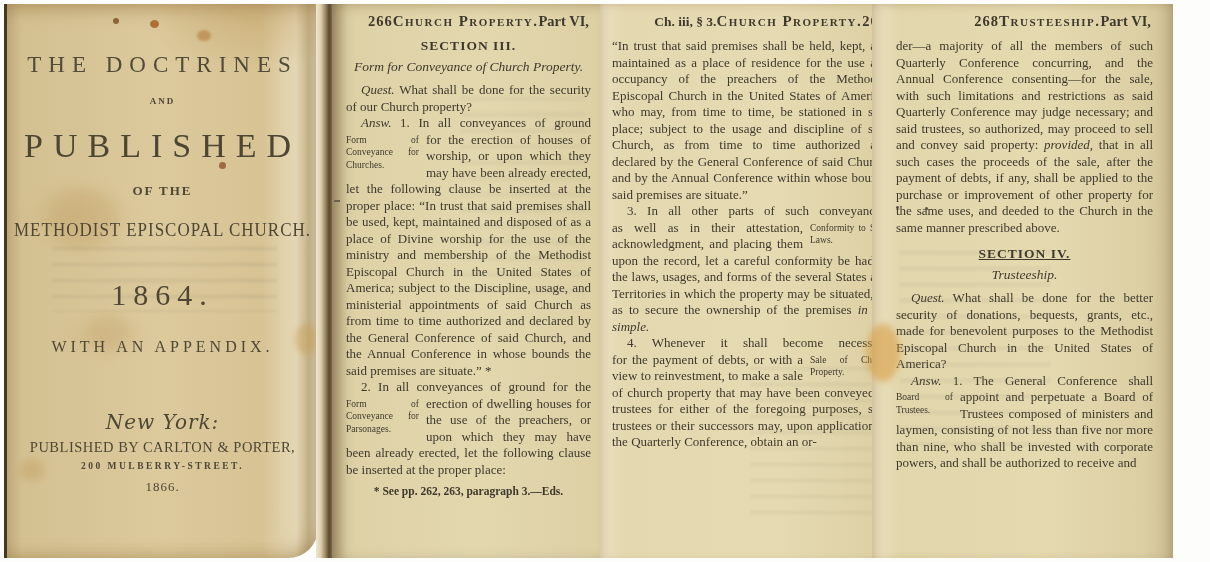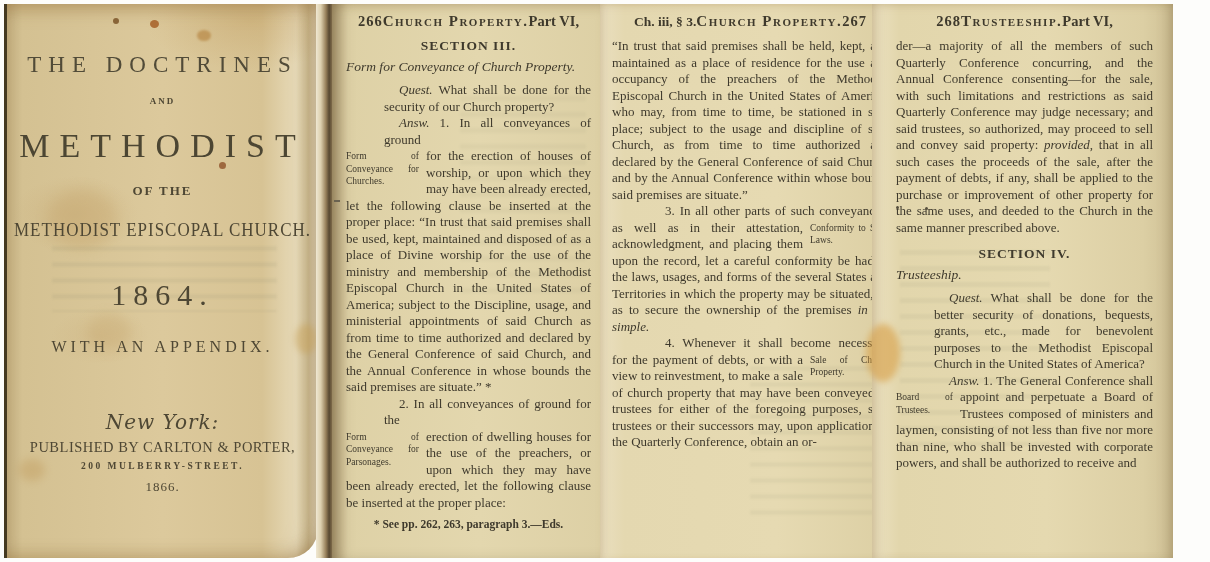--- a/index.html
+++ b/index.html
@@ -64,31 +64,31 @@
     box-shadow: inset 7px 0 10px -6px rgba(140,110,60,0.30), inset -9px 0 12px -8px rgba(140,110,60,0.35), inset 0 8px 12px -10px rgba(150,120,70,0.35);
     padding: 9px 16px 0 12px;
   }
   .p268 {
     left: 872px; width: 301px;
     background: linear-gradient(90deg, #ece2c2 0%, #e2d6ac 9%, #e5d9b0 58%, #dccfa4 90%, #cfc196 100%);
     box-shadow: inset 9px 0 12px -7px rgba(140,110,60,0.40), inset -11px 0 14px -9px rgba(120,95,55,0.45), inset 0 8px 12px -10px rgba(150,120,70,0.35);
     padding: 9px 20px 0 24px;
   }
 
-  .page-header { display: flex; justify-content: center; align-items: baseline; margin-bottom: 8px; padding: 0 2px; }
+  .page-header { display: flex; justify-content: flex-end; align-items: baseline; margin-bottom: 8px; padding: 0 2px; }
   .ph-num   { font-size: 14.5px; font-weight: 700; letter-spacing: 1px; }
   .ph-ref   { font-size: 13.5px; font-weight: 700; }
   .ph-title { font-variant: small-caps; font-size: 15px; font-weight: 700; letter-spacing: 1.5px; }
   .ph-part  { font-size: 14.5px; font-weight: 600; }
 
   .section-title { text-align: center; font-size: 13.5px; font-weight: 700; letter-spacing: 1px; margin: 6px 0 5px; }
-  .section-sub   { font-size: 13.5px; font-style: italic; margin: 0 0 7px; }
+  .section-sub   { text-align: center; font-size: 13.5px; font-style: italic; margin: 0 0 7px; }
 
   .para, .cutin { font-size: 13px; line-height: 16.5px; text-align: justify; margin: 0; }
-  .indent { text-indent: 15px; margin-left: 38px; }
+  .indent { text-indent: 15px; }
   .fj { text-align-last: justify; }
   .it { font-style: italic; }
 
   .note { font-size: 9.5px; font-weight: 400; line-height: 12.5px; padding-top: 2px; }
   .note-left  { float: left;  width: 80px; padding-right: 7px; }
   .note-right { float: right; width: 86px; padding-left: 7px; }
 
   .footnote { clear: both; text-align: center; font-size: 11.5px; font-weight: 700; margin-top: 7px; }
 
   
@@ -113,21 +113,21 @@
     <div class="stain" style="left:212px; top:158px; width:7px; height:7px; background:#8a4a22; opacity:.75;"></div>
     <div class="stain" style="left:40px; top:185px; width:70px; height:60px; background:#c3a166; opacity:.30; filter:blur(7px);"></div>
     <div class="stain" style="left:80px; top:310px; width:44px; height:36px; background:#c3a166; opacity:.25; filter:blur(6px);"></div>
     <div class="stain" style="left:12px; top:455px; width:26px; height:22px; background:#b98d48; opacity:.30; filter:blur(4px);"></div>
     <div class="stain" style="left:288px; top:320px; width:22px; height:30px; background:#c59b4d; opacity:.40; filter:blur(3px);"></div>
     <div class="ghost" style="left:45px; top:242px; width:225px; height:66px; opacity:.55;"></div>
 
     <div class="tp-content">
       <div class="tp-doctrines">THE DOCTRINES</div>
       <div class="tp-and">AND</div>
-      <div class="tp-discipline">METHODIST</div>
+      <div class="tp-discipline">PUBLISHED</div>
       <div class="tp-ofthe">OF THE</div>
       <div class="tp-church">METHODIST EPISCOPAL CHURCH.</div>
       <div class="tp-year">1864.</div>
       <div class="tp-appendix">WITH AN APPENDIX.</div>
       <div class="tp-city">New York:</div>
       <div class="tp-publisher">PUBLISHED BY CARLTON &amp; PORTER,</div>
       <div class="tp-address">200 MULBERRY-STREET.</div>
       <div class="tp-printyear">1866.</div>
     </div>
   </section>
@@ -175,21 +175,21 @@
 
   <section class="panel page p268">
     <div class="ghost" style="left:28px; top:246px; width:150px; height:196px; opacity:.48;"></div>
     <div class="stain" style="left:-6px; top:320px; width:34px; height:58px; background:#d79a3c; opacity:.55; filter:blur(3px);"></div>
     <header class="page-header">
       <span class="ph-num">268</span>
       <span class="ph-title">Trusteeship.</span>
       <span class="ph-part">Part VI,</span>
     </header>
     <p class="para"><span>der—a majority of all the members of such Quarterly Conference concurring, and the Annual Conference consenting—for the sale, with such limitations and restrictions as said Quarterly Conference may judge necessary; and said trustees, so authorized, may proceed to sell and convey said property: </span><span class="it">provided</span><span>, that in all such cases the proceeds of the sale, after the payment of debts, if any, shall be applied to the purchase or improvement of other property for the same uses, and deeded to the Church in the same manner prescribed above.</span></p>
-    <div class="section-title" style="margin-top:10px;">SECTION IV.</div>
+    <div class="section-title" style="margin-top:10px;text-decoration:underline;">SECTION IV.</div>
     <div class="section-sub">Trusteeship.</div>
     <p class="para indent"><span class="it">Quest.</span><span> What shall be done for the better security of donations, bequests, grants, etc., made for benevolent purposes to the Methodist Episcopal Church in the United States of America?</span></p>
     <p class="para indent fj"><span class="it">Answ.</span><span> 1. The General Conference shall</span></p>
     <div class="cutin">
       <span class="note note-left" style="width:64px;">Board of Trustees.</span><span>appoint and perpetuate a Board of Trustees composed of ministers and laymen, consisting of not less than five nor more than nine, who shall be invested with corporate powers, and shall be authorized to receive and</span>
     </div>
   </section>
 
   <div style="position:absolute; left:316px; top:4px; width:16px; height:554px;
               background:linear-gradient(90deg, #efe7d2 0%, #ddd0ae 30%, #97805a 62%, #574831 82%, #7e6a49 100%);"></div>

